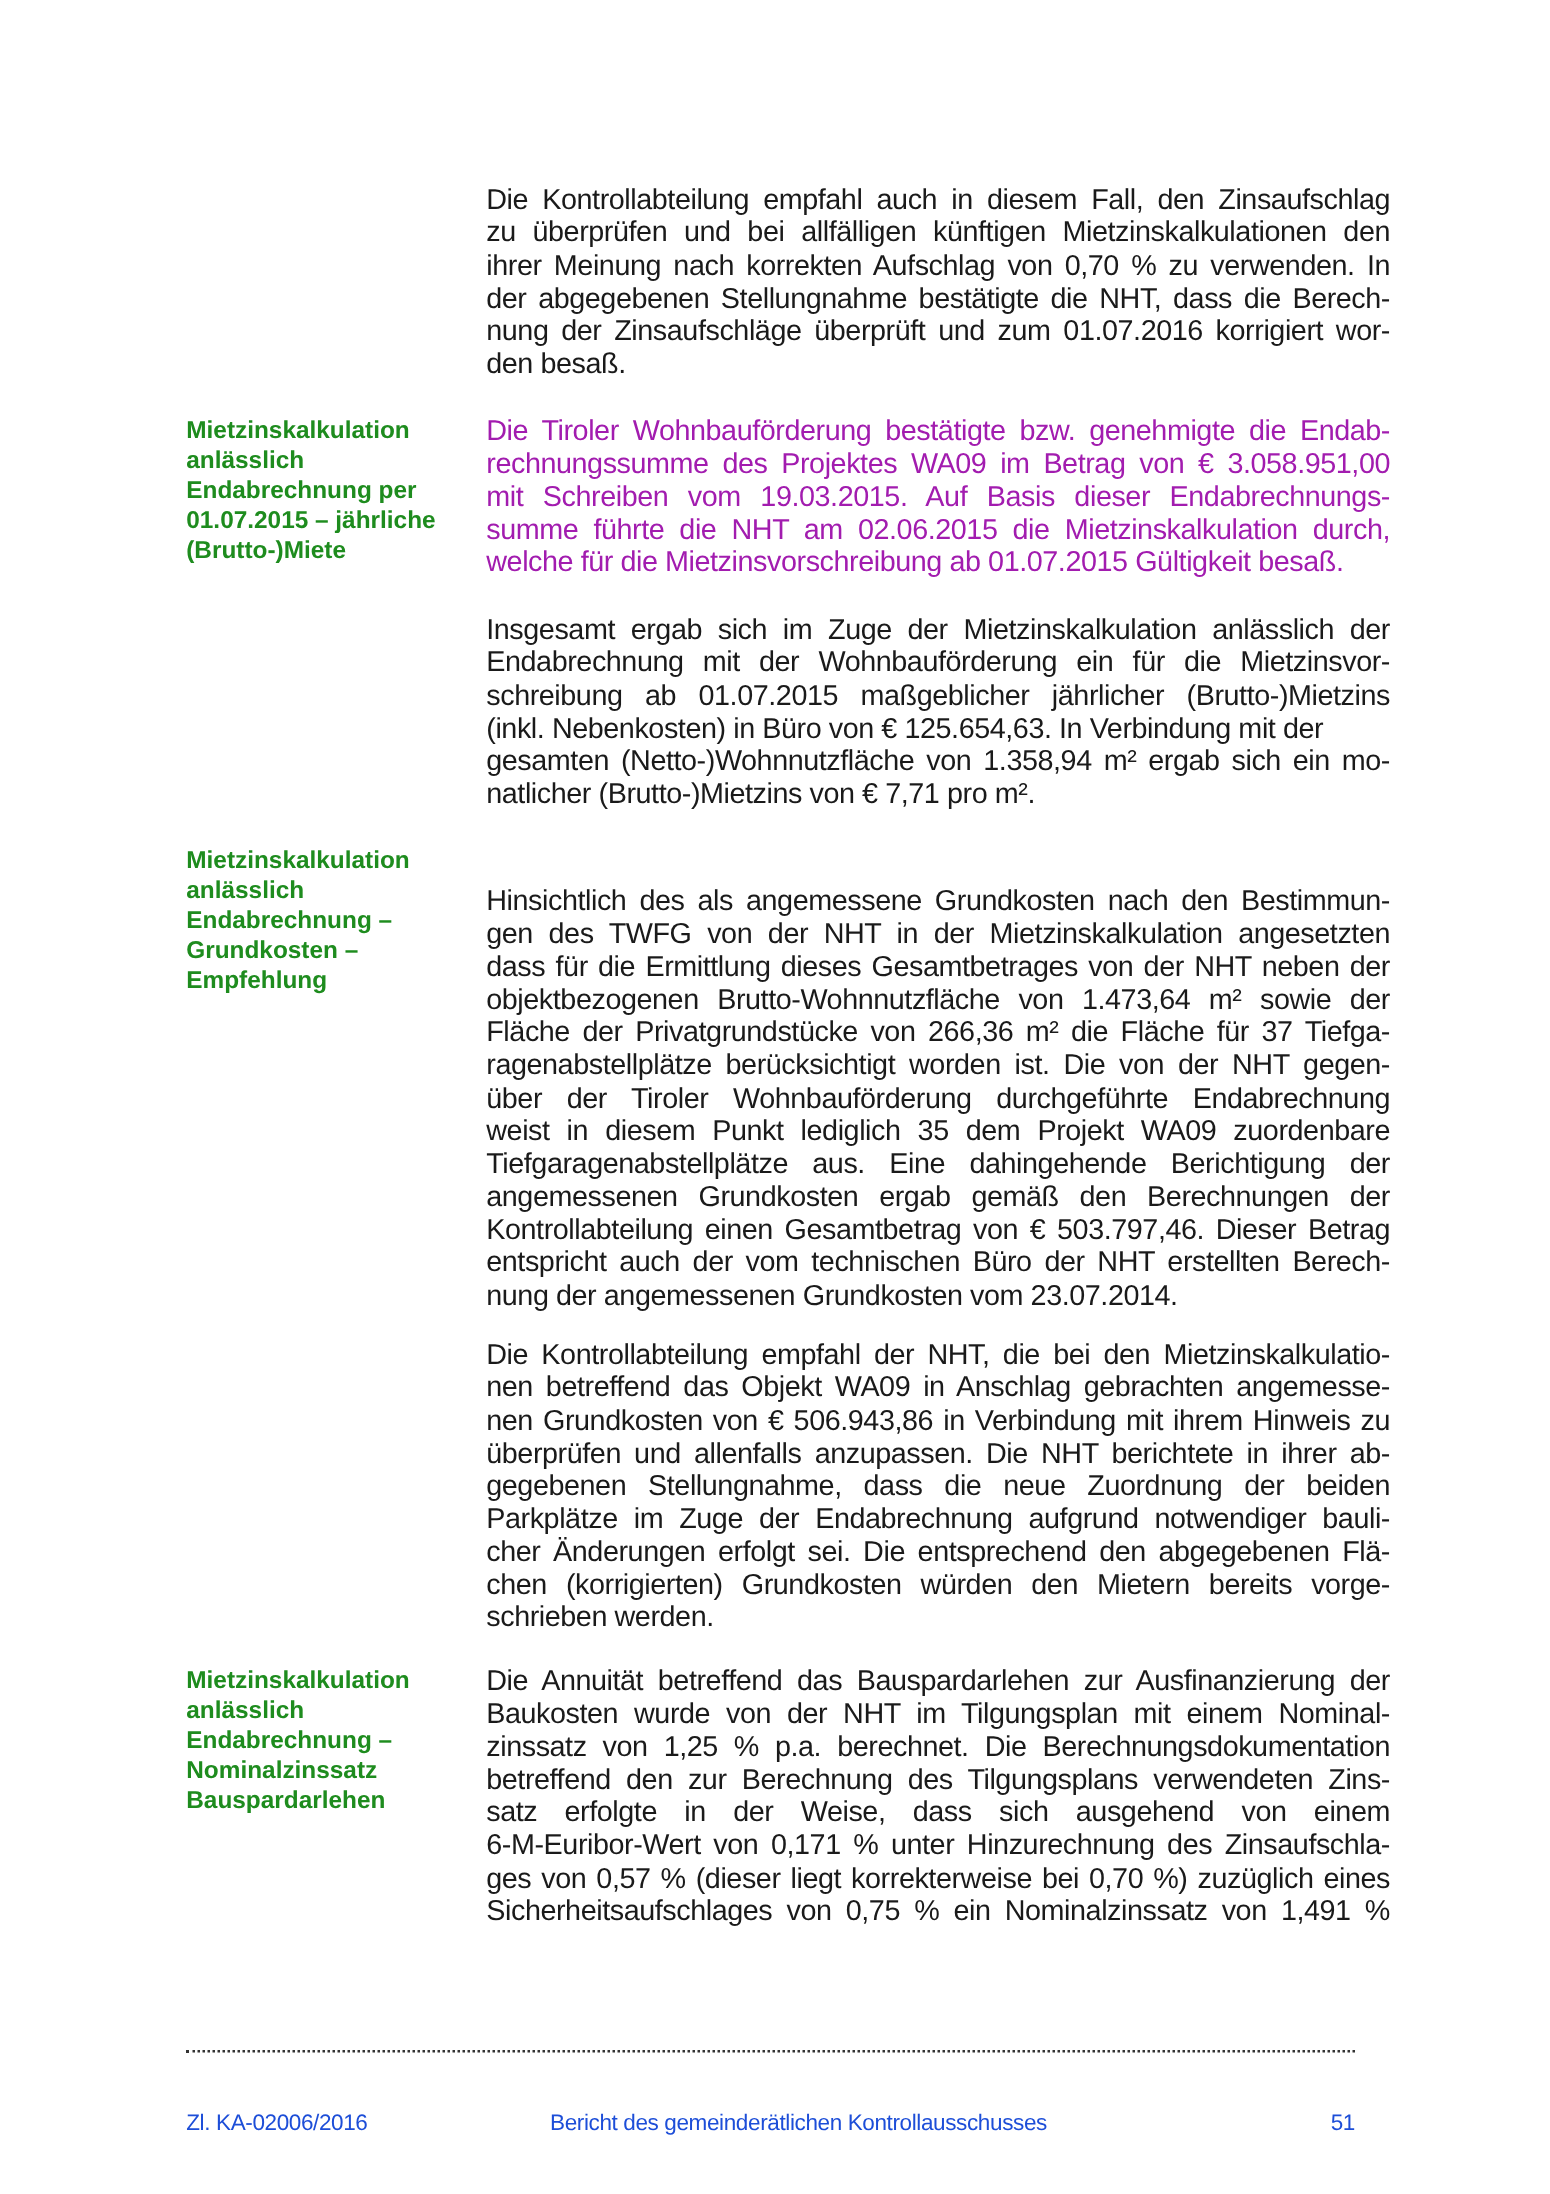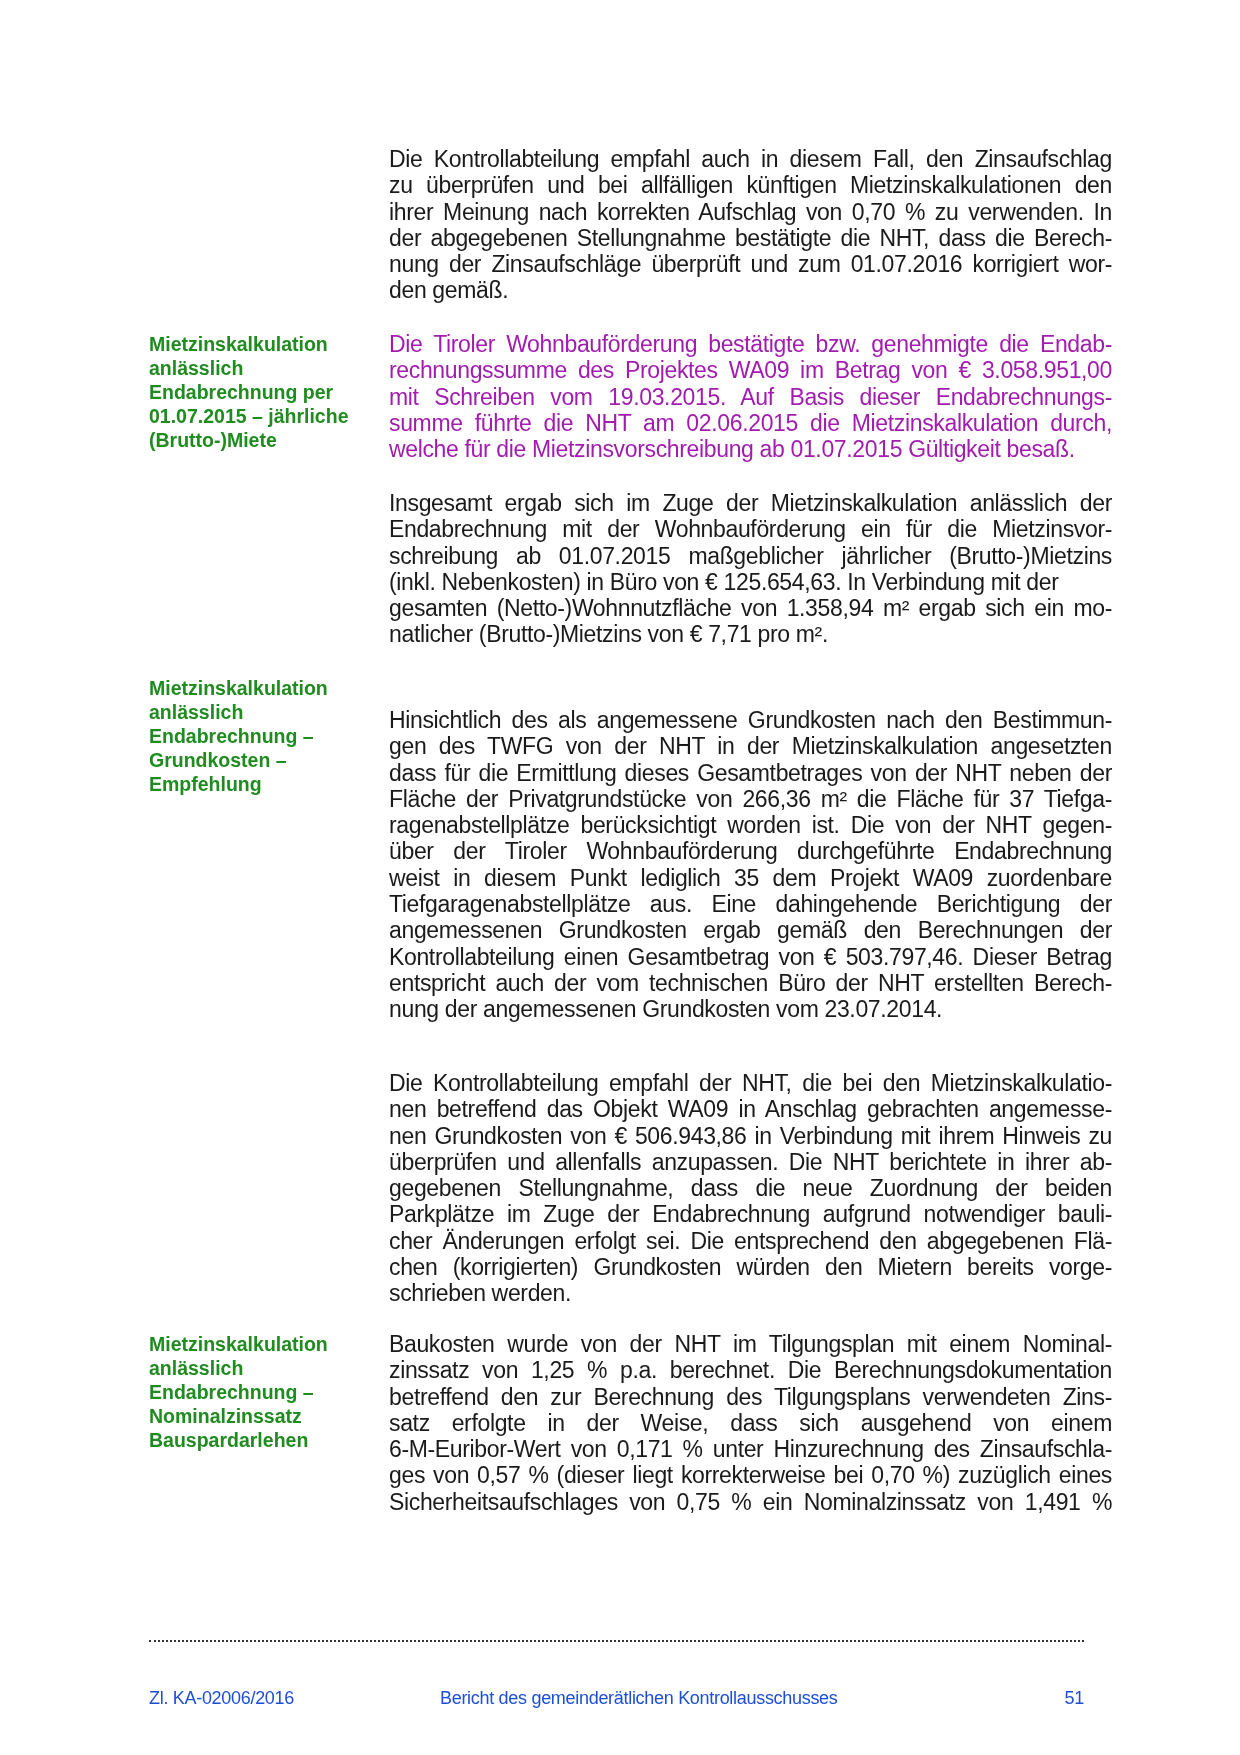--- a/index.html
+++ b/index.html
@@ -80,21 +80,21 @@
 <body>
 
 <div class="page">
 
   <div class="para" style="top: 146px; color: rgb(26, 26, 26);">
     <span class="ln">Die Kontrollabteilung empfahl auch in diesem Fall, den Zinsaufschlag</span>
     <span class="ln">zu überprüfen und bei allfälligen künftigen Mietzinskalkulationen den</span>
     <span class="ln">ihrer Meinung nach korrekten Aufschlag von 0,70 % zu verwenden. In</span>
     <span class="ln">der abgegebenen Stellungnahme bestätigte die NHT, dass die Berech-</span>
     <span class="ln">nung der Zinsaufschläge überprüft und zum 01.07.2016 korrigiert wor-</span>
-    <span class="ln last">den gemäß.</span>
+    <span class="ln last">den besaß.</span>
   </div>
 
   <div class="margin-note" style="top: 332px; color: rgb(30, 140, 30);">Mietzinskalkulation
 anlässlich
 Endabrechnung per
 01.07.2015 – jährliche
 (Brutto-)Miete</div>
   <div class="para" style="top: 331px; color: #a21caf;">
     <span class="ln">Die Tiroler Wohnbauförderung bestätigte bzw. genehmigte die Endab-</span>
     <span class="ln">rechnungssumme des Projektes WA09 im Betrag von € 3.058.951,00</span>
@@ -113,20 +113,21 @@
 
   <div class="margin-note" style="top: 676px; color: rgb(30, 140, 30);">Mietzinskalkulation
 anlässlich
 Endabrechnung –
 Grundkosten –
 Empfehlung</div>
   <div class="para" style="top: 675px; color: rgb(26, 26, 26); margin-top: 32px;">
     <span class="ln">Hinsichtlich des als angemessene Grundkosten nach den Bestimmun-</span>
     <span class="ln">gen des TWFG von der NHT in der Mietzinskalkulation angesetzten</span>
     <span class="ln">dass für die Ermittlung dieses Gesamtbetrages von der NHT neben der</span>
+    <span class="ln">objektbezogenen Brutto-Wohnnutzfläche von 1.473,64 m² sowie der</span>
     <span class="ln">Fläche der Privatgrundstücke von 266,36 m² die Fläche für 37 Tiefga-</span>
     <span class="ln">ragenabstellplätze berücksichtigt worden ist. Die von der NHT gegen-</span>
     <span class="ln">über der Tiroler Wohnbauförderung durchgeführte Endabrechnung</span>
     <span class="ln">weist in diesem Punkt lediglich 35 dem Projekt WA09 zuordenbare</span>
     <span class="ln">Tiefgaragenabstellplätze aus. Eine dahingehende Berichtigung der</span>
     <span class="ln">angemessenen Grundkosten ergab gemäß den Berechnungen der</span>
     <span class="ln">Kontrollabteilung einen Gesamtbetrag von € 503.797,46. Dieser Betrag</span>
     <span class="ln">entspricht auch der vom technischen Büro der NHT erstellten Berech-</span>
     <span class="ln last">nung der angemessenen Grundkosten vom 23.07.2014.</span>
   </div>
@@ -141,20 +142,21 @@
     <span class="ln">chen (korrigierten) Grundkosten würden den Mietern bereits vorge-</span>
     <span class="ln last">schrieben werden.</span>
   </div>
 
   <div class="margin-note" style="top: 1332px; color: rgb(30, 140, 30);">Mietzinskalkulation
 anlässlich
 Endabrechnung –
 Nominalzinssatz
 Bauspardarlehen</div>
   <div class="para" style="top: 1331px; color: rgb(26, 26, 26);">
+    <span class="ln">Die Annuität betreffend das Bauspardarlehen zur Ausfinanzierung der</span>
     <span class="ln">Baukosten wurde von der NHT im Tilgungsplan mit einem Nominal-</span>
     <span class="ln">zinssatz von 1,25 % p.a. berechnet. Die Berechnungsdokumentation</span>
     <span class="ln">betreffend den zur Berechnung des Tilgungsplans verwendeten Zins-</span>
     <span class="ln">satz erfolgte in der Weise, dass sich ausgehend von einem</span>
     <span class="ln">6-M-Euribor-Wert von 0,171 % unter Hinzurechnung des Zinsaufschla-</span>
     <span class="ln">ges von 0,57 % (dieser liegt korrekterweise bei 0,70 %) zuzüglich eines</span>
     <span class="ln">Sicherheitsaufschlages von 0,75 % ein Nominalzinssatz von 1,491 %</span>
   </div>
 
   <div class="footer-rule"></div>

